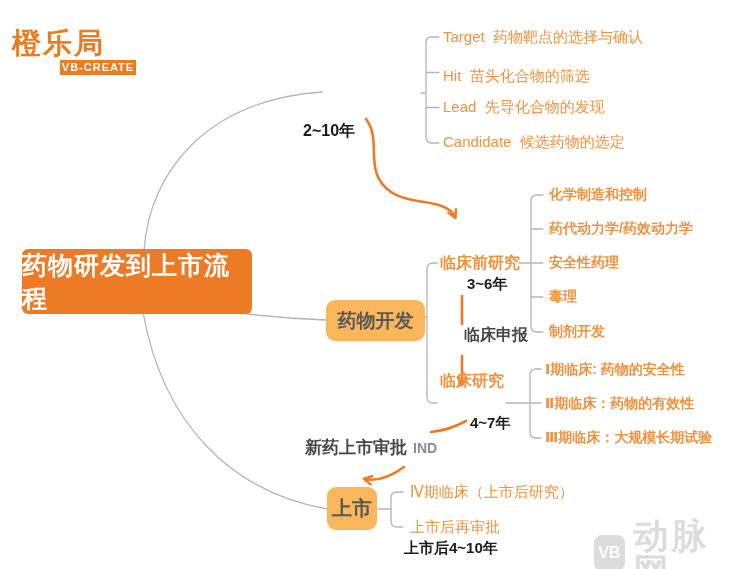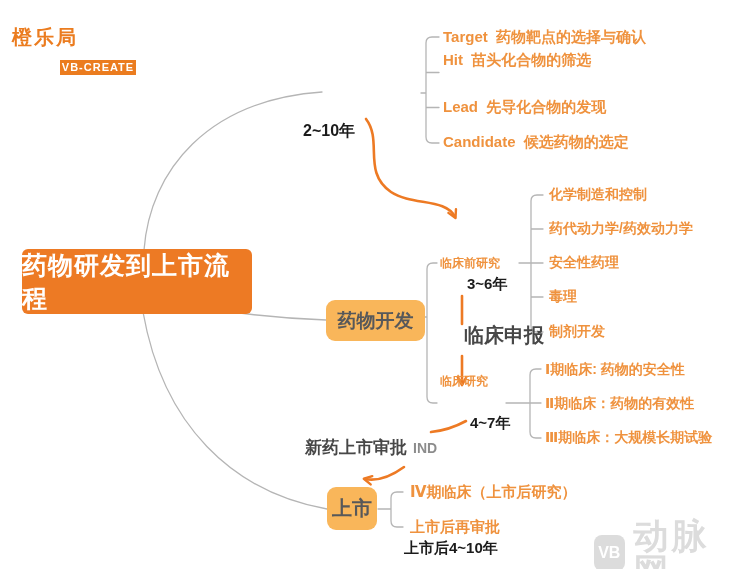--- a/index.html
+++ b/index.html
@@ -11,42 +11,42 @@
   .vc{transform:translateY(-50%);white-space:nowrap;}
   svg.wires{position:absolute;left:0;top:0;z-index:0;}
   .layer{position:absolute;left:0;top:0;width:100%;height:100%;z-index:1;}
 
   
   .g{fill:none;stroke:var(--line-gray,#B5B5B5);stroke-width:1.3;stroke-linecap:round;}
   .o{fill:none;stroke:var(--accent-deep,#ED7A24);stroke-width:2.6;stroke-linecap:round;stroke-linejoin:round;}
   .ohead{fill:none;stroke:var(--accent-deep,#ED7A24);stroke-width:2;stroke-linecap:round;stroke-linejoin:round;}
 
   
-  .logo-cn{left:12px;top:24px;font-size:20px;font-weight:bold;color:var(--brand-orange,#EB7C1F);letter-spacing:2px;}
+  .logo-cn{left:12px;top:24px;font-size:29px;font-weight:bold;color:var(--brand-orange,#EB7C1F);letter-spacing:2px;}
   .logo-sub{left:12px;top:60px;width:76px;height:15px;background:var(--brand-orange,#EB7C1F);
     color:#fff;font-size:11px;font-weight:bold;text-align:center;line-height:15px;letter-spacing:1px;margin-left:48px;}
 
   
   .title-box{left:22px;top:249px;width:230px;height:65px;background:var(--accent-deep,#ED7A24);
     border-radius:6px;color:#fff;font-size:25px;font-weight:bold;display:flex;
     align-items:center;justify-content:center;letter-spacing:1px;z-index:1;}
 
   
   .node{background:var(--node-fill,#F9B65A);border-radius:9px;color:var(--node-text,#57585A);
     font-weight:bold;display:flex;align-items:center;justify-content:center;z-index:1;}
   .node-discovery{left:326px;top:72px;width:94px;height:45px;font-size:19px;}
   .node-development{left:326px;top:300px;width:99px;height:41px;font-size:19px;}
   .node-launch{left:327px;top:487px;width:50px;height:43px;font-size:20px;}
 
   
   .dur{color:var(--dark-text,#1B1B1B);font-weight:bold;font-size:15px;}
-  .lvl1{color:var(--branch-text,#EF923E);font-weight:bold;font-size:12px;}
-  .branch{color:var(--branch-text,#EF923E);font-weight:bold;font-size:15px;white-space:pre;}
+  .lvl1{color:var(--branch-text,#EF923E);font-weight:bold;font-size:16px;}
+  .branch{color:var(--branch-text,#EF923E);font-weight:normal;font-size:15px;white-space:pre;}
   .branch-sm{color:var(--branch-text,#EF923E);font-weight:bold;font-size:14px;white-space:pre;}
-  .midtext{color:var(--mid-text,#474747);font-weight:bold;font-size:20px;padding-left:13px;}
+  .midtext{color:var(--mid-text,#474747);font-weight:bold;font-size:16px;padding-left:13px;}
   .nda{color:var(--mid-text,#3F3F3F);font-weight:bold;font-size:17px;}
   .nda .tag{color:var(--muted-text,#8C8C8C);font-size:14px;font-weight:bold;margin-left:6px;}
 
   
   .watermark{left:594px;top:518px;display:flex;align-items:center;gap:9px;z-index:1;}
   .wm-logo{width:31px;height:36px;border-radius:8px;background:var(--watermark,#DCDCDC);
     color:#fff;font-weight:bold;font-size:16px;display:flex;align-items:center;justify-content:center;}
   .wm-text{color:var(--watermark,#DCDCDC);font-size:35px;font-weight:bold;letter-spacing:3px;line-height:1;}
 </style>
 </head>
@@ -89,21 +89,21 @@
 
     <div class="abs title-box">药物研发到上市流程</div>
 
     <div class="abs dur vc" style="left:303px;top:131px;font-size:16px;">2~10年</div>
 
     <div class="abs node node-development">药物开发</div>
 
     <div class="abs node node-launch">上市</div>
 
     <div class="abs branch vc" style="left:443px;top:37px;">Target  药物靶点的选择与确认</div>
-    <div class="abs branch vc" style="left:443px;top:60px;">Hit  苗头化合物的筛选</div>
+    <div class="abs branch vc" style="left:443px;top:76px;">Hit  苗头化合物的筛选</div>
     <div class="abs branch vc" style="left:443px;top:107px;">Lead  先导化合物的发现</div>
     <div class="abs branch vc" style="left:443px;top:142px;">Candidate  候选药物的选定</div>
 
     <div class="abs lvl1 vc" style="left:440px;top:263px;">临床前研究</div>
     <div class="abs dur vc" style="left:467px;top:284px;">3~6年</div>
     <div class="abs midtext vc" style="left:451px;top:335px;">临床申报</div>
     <div class="abs lvl1 vc" style="left:440px;top:381px;">临床研究</div>
     <div class="abs dur vc" style="left:470px;top:423px;">4~7年</div>
 
     <div class="abs branch-sm vc" style="left:549px;top:195px;">化学制造和控制</div>

